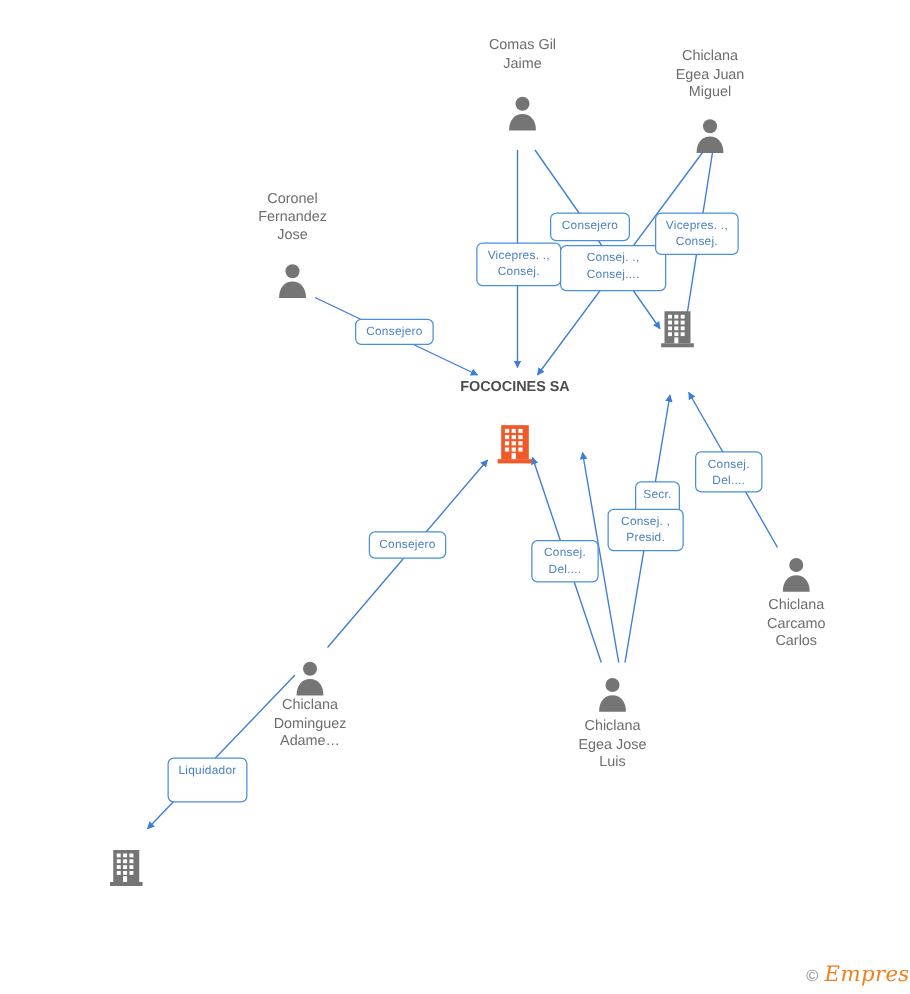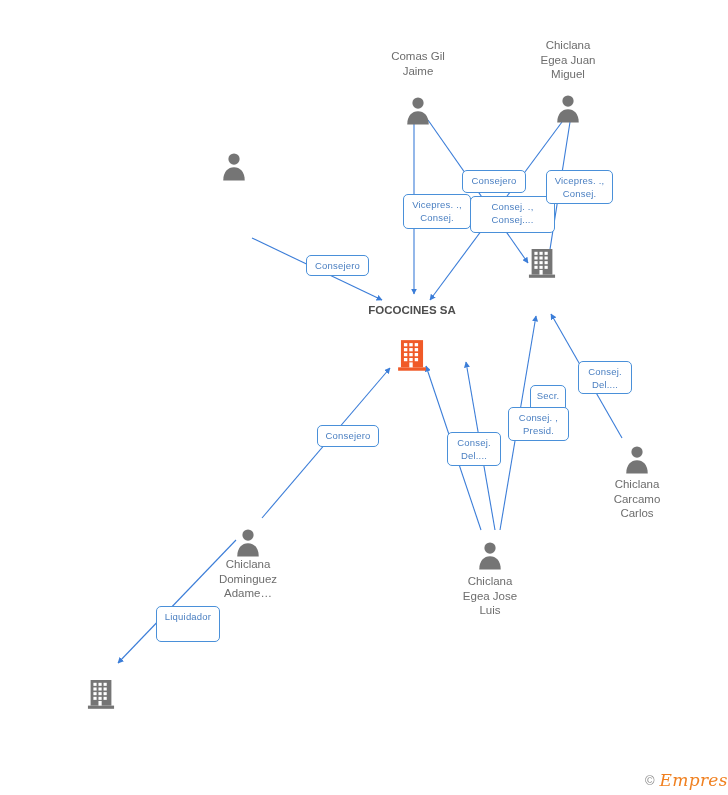--- a/index.html
+++ b/index.html
@@ -57,21 +57,20 @@
     border: 1px solid #4a90d9;
     border-radius: 5px;
     background: #ffffff;
     color: #4a7fc1;
     font-size: 9.5px;
     line-height: 13px;
     text-align: center;
     padding: 3px 5px 3px 5px;
     white-space: pre-line;
     letter-spacing: 0.2px;
-    margin-left: 22px;
   }
   #watermark {
     position: absolute;
     display: flex;
     align-items: center;
     gap: 5px;
   }
   #watermark .copy {
     color: #8a8a8a;
     font-size: 13px;
@@ -104,38 +103,41 @@
         <line x1="262" y1="518" x2="390" y2="368" stroke="#3b7dd8" stroke-width="1.1" marker-end="url(#arrow)"></line>
         <line x1="236" y1="540" x2="118" y2="663" stroke="#3b7dd8" stroke-width="1.1" marker-end="url(#arrow)"></line>
         <line x1="481" y1="530" x2="426" y2="366" stroke="#3b7dd8" stroke-width="1.1" marker-end="url(#arrow)"></line>
         <line x1="495" y1="530" x2="466" y2="362" stroke="#3b7dd8" stroke-width="1.1" marker-end="url(#arrow)"></line>
         <line x1="500" y1="530" x2="536" y2="316" stroke="#3b7dd8" stroke-width="1.1" marker-end="url(#arrow)"></line>
         <line x1="622" y1="438" x2="551" y2="314" stroke="#3b7dd8" stroke-width="1.1" marker-end="url(#arrow)"></line>
       </g>
   </svg>
 
   <div id="nodes-group">
-      <div class="node person" style="left: 418px; top: 48px;">
+      <div class="node person" style="left: 418px; top: 28px;">
         <div class="node-label" style="margin-bottom: 17px;">Comas Gil
 Jaime</div>
         <svg width="30" height="30" viewBox="0 0 24 24" class="node-icon">
           <circle cx="12" cy="6.4" r="4.5" fill="#757575"></circle>
           <path d="M3.4 23.5 C3.4 16.6 7.2 13 12 13 C16.8 13 20.6 16.6 20.6 23.5 Z" fill="#757575"></path>
         </svg>
       </div>
       <div class="node person" style="left: 568px; top: 37px;">
         <div class="node-label" style="margin-bottom: 11.5px;">Chiclana
 Egea Juan
 Miguel</div>
         <svg width="30" height="30" viewBox="0 0 24 24" class="node-icon">
           <circle cx="12" cy="6.4" r="4.5" fill="#757575"></circle>
           <path d="M3.4 23.5 C3.4 16.6 7.2 13 12 13 C16.8 13 20.6 16.6 20.6 23.5 Z" fill="#757575"></path>
         </svg>
       </div>
       <div class="node person" style="left: 234px; top: 151px;">
+        <div class="node-label" style="margin-bottom: 13.5px;">Coronel
+Fernandez
+Jose</div>
         <svg width="30" height="30" viewBox="0 0 24 24" class="node-icon">
           <circle cx="12" cy="6.4" r="4.5" fill="#757575"></circle>
           <path d="M3.4 23.5 C3.4 16.6 7.2 13 12 13 C16.8 13 20.6 16.6 20.6 23.5 Z" fill="#757575"></path>
         </svg>
       </div>
       <div class="node company" style="left: 412px; top: 303px;">
         <div class="node-label focal" style="margin-bottom: 20px;">FOCOCINES SA</div>
         <svg width="34" height="34" viewBox="0 0 24 24" class="node-icon">
           <rect x="4.2" y="1.5" width="15.6" height="19.2" fill="#f05a28"></rect>
           <rect x="2.2" y="20.7" width="19.6" height="2.4" fill="#f05a28"></rect>

